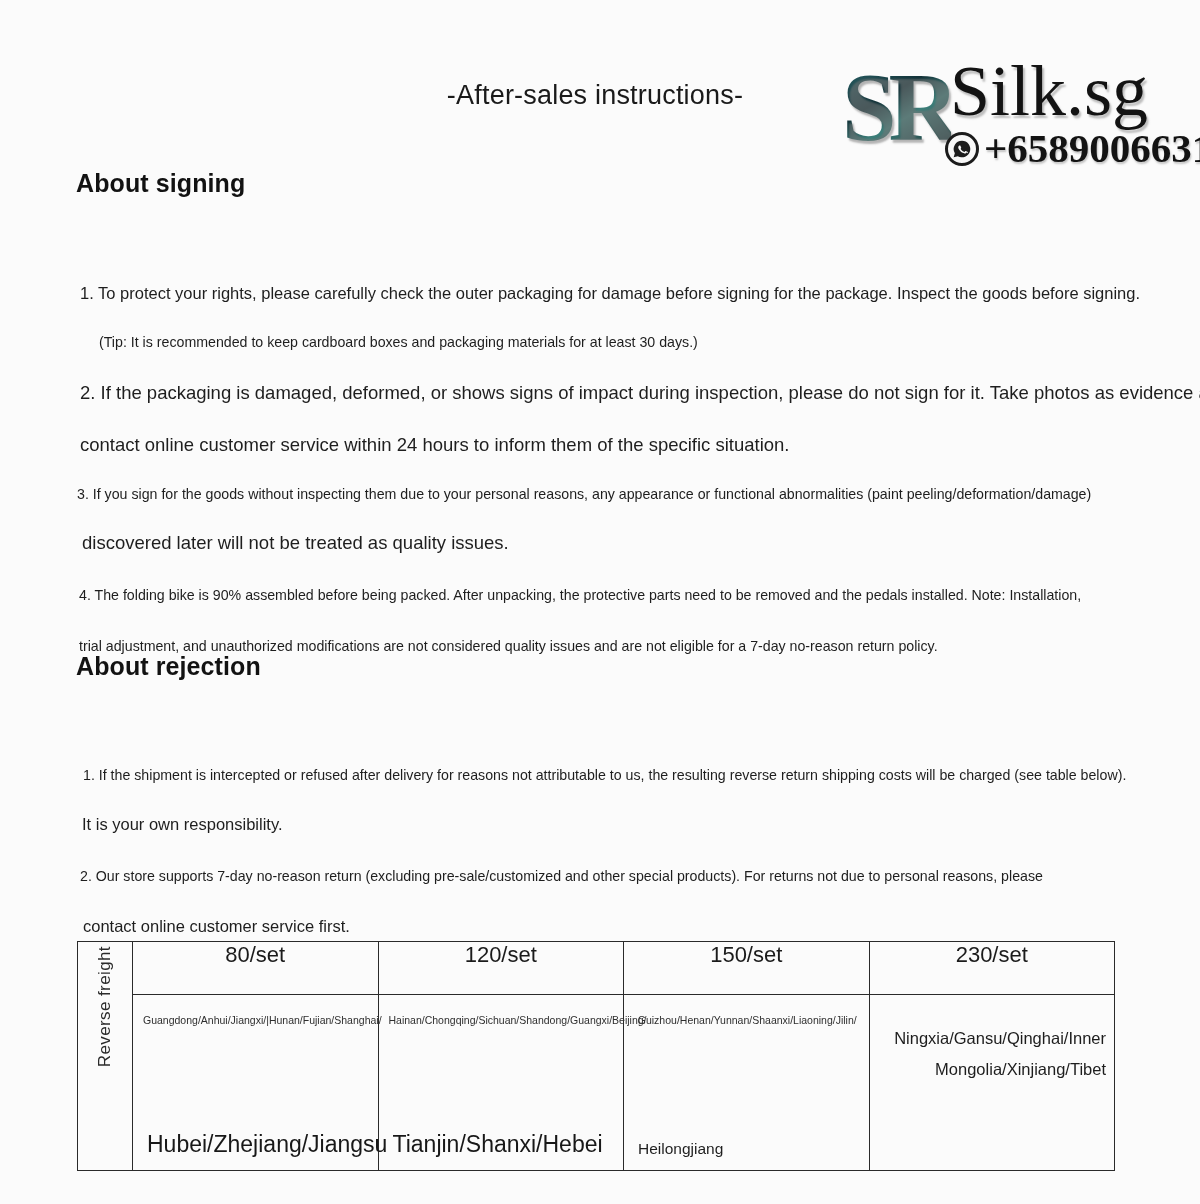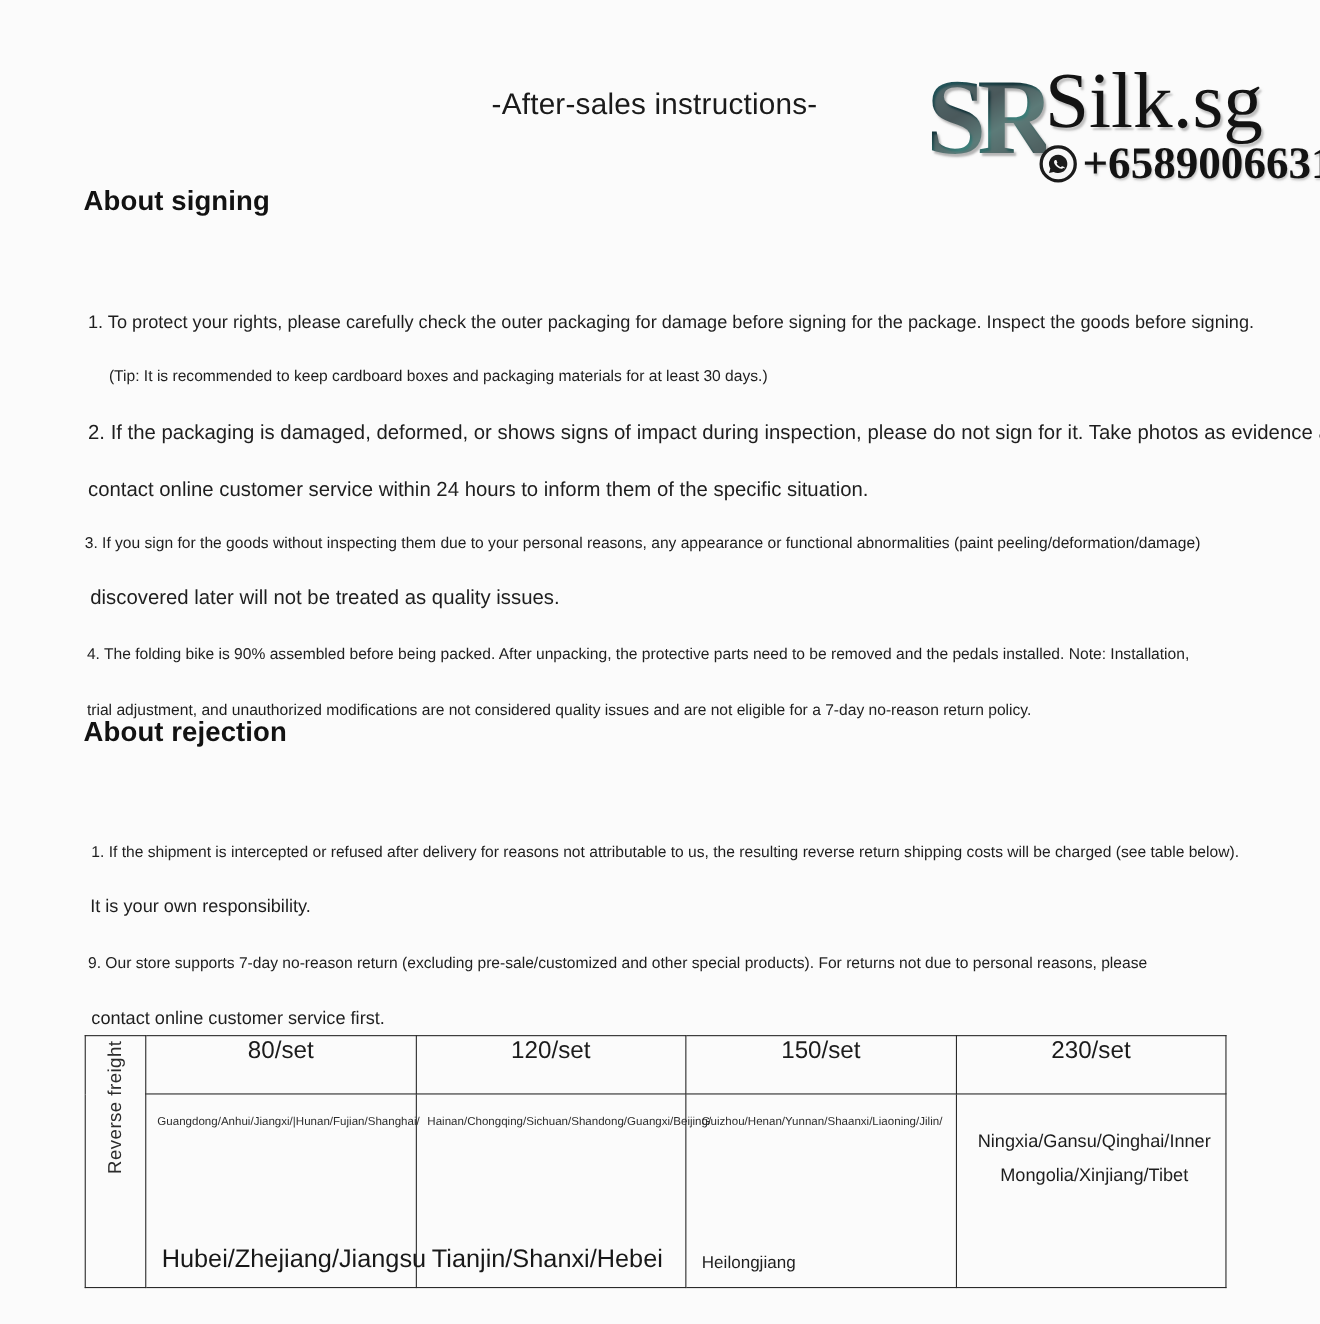--- a/index.html
+++ b/index.html
@@ -174,21 +174,21 @@
   }
   .prov-top {
     position: absolute;
     left: 10px;
     right: 8px;
     top: 18px;
     text-align: center;
     line-height: 1.5;
   }
   .prov-top.left-align {
-    text-align: center;
+    text-align: right;
     left: 14px;
     top: 28px;
     font-size: 16.5px;
     line-height: 1.85;
     color: #1d1d1d;
   }
   .prov-bottom {
     position: absolute;
     left: 14px;
     right: 8px;
@@ -225,21 +225,21 @@
   <div class="para sz-lg" id="p2b">contact online customer service within 24 hours to inform them of the specific situation.</div>
   <div class="para sz-sm" id="p3a">3. If you sign for the goods without inspecting them due to your personal reasons, any appearance or functional abnormalities (paint peeling/deformation/damage)</div>
   <div class="para sz-lg" id="p3b">discovered later will not be treated as quality issues.</div>
   <div class="para sz-sm" id="p4a">4. The folding bike is 90% assembled before being packed. After unpacking, the protective parts need to be removed and the pedals installed. Note: Installation,</div>
   <div class="para sz-sm" id="p4b">trial adjustment, and unauthorized modifications are not considered quality issues and are not eligible for a 7-day no-reason return policy.</div>
 
   <div class="section-heading" id="h-rejection">About rejection</div>
 
   <div class="para sz-sm" id="r1a">1. If the shipment is intercepted or refused after delivery for reasons not attributable to us, the resulting reverse return shipping costs will be charged (see table below).</div>
   <div class="para sz-md" id="r1b">It is your own responsibility.</div>
-  <div class="para sz-sm" id="r2a">9. Our store supports 7-day no-reason return (excluding pre-sale/customized and other special products). For returns not due to personal reasons, please</div>
+  <div class="para sz-sm" id="r2a">2. Our store supports 7-day no-reason return (excluding pre-sale/customized and other special products). For returns not due to personal reasons, please</div>
   <div class="para sz-md" id="r2b">contact online customer service first.</div>
 
   <table class="freight-table">
     <tbody>
         <tr>
       <td class="rowlabel-cell" rowspan="2">
         <span class="rowlabel">Reverse freight</span>
       </td>
       <td class="price-cell">80/set</td>
       <td class="price-cell">120/set</td>

